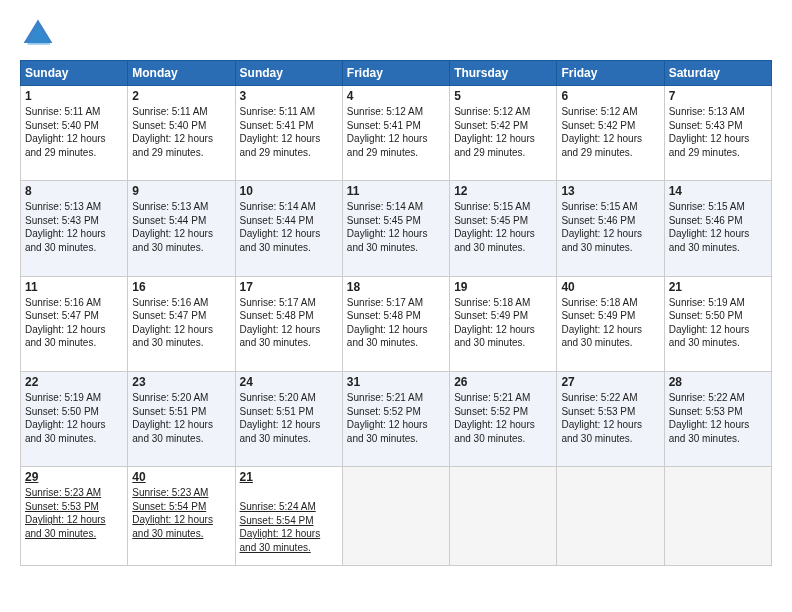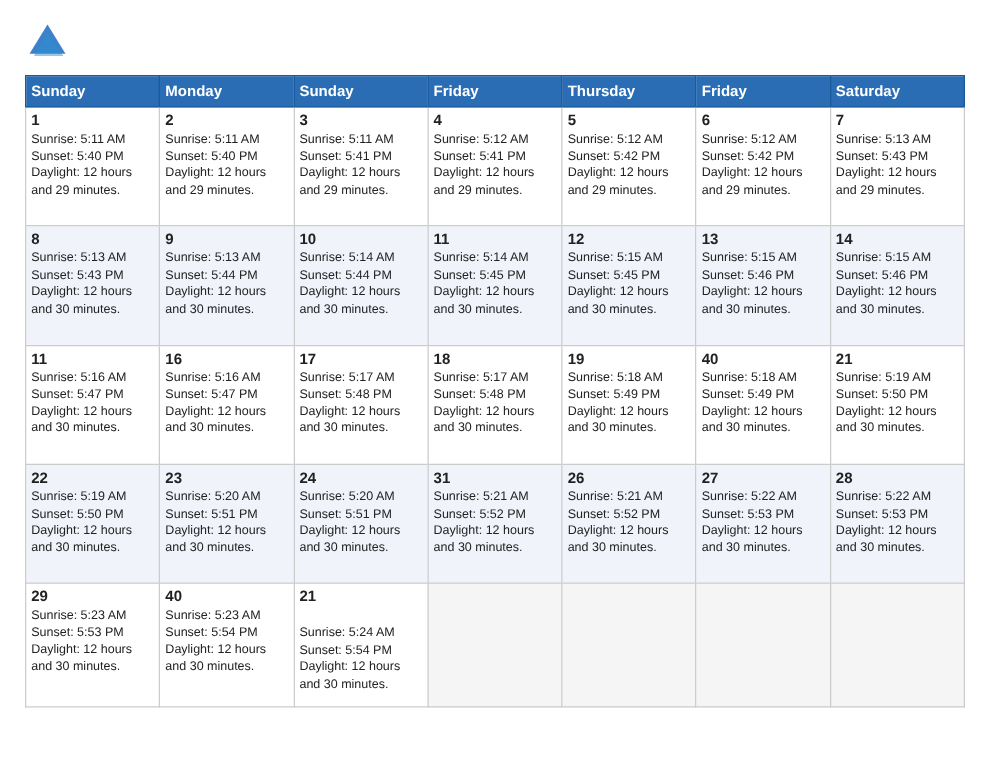--- a/index.html
+++ b/index.html
@@ -78,20 +78,21 @@
       vertical-align: top;
       border: 1px solid #ccc;
       padding: 3px 4px;
       font-size: 9px;
       color: #222;
       background: #fff;
       height: 88px;
     }
     .calendar tr:last-child td {
       height: 78px;
+      text-decoration: underline;
     }
     .calendar td.empty {
       background: #f5f5f5;
     }
     .day-num {
       font-size: 12px;
       font-weight: bold;
       display: block;
       margin-bottom: 2px;
     }

